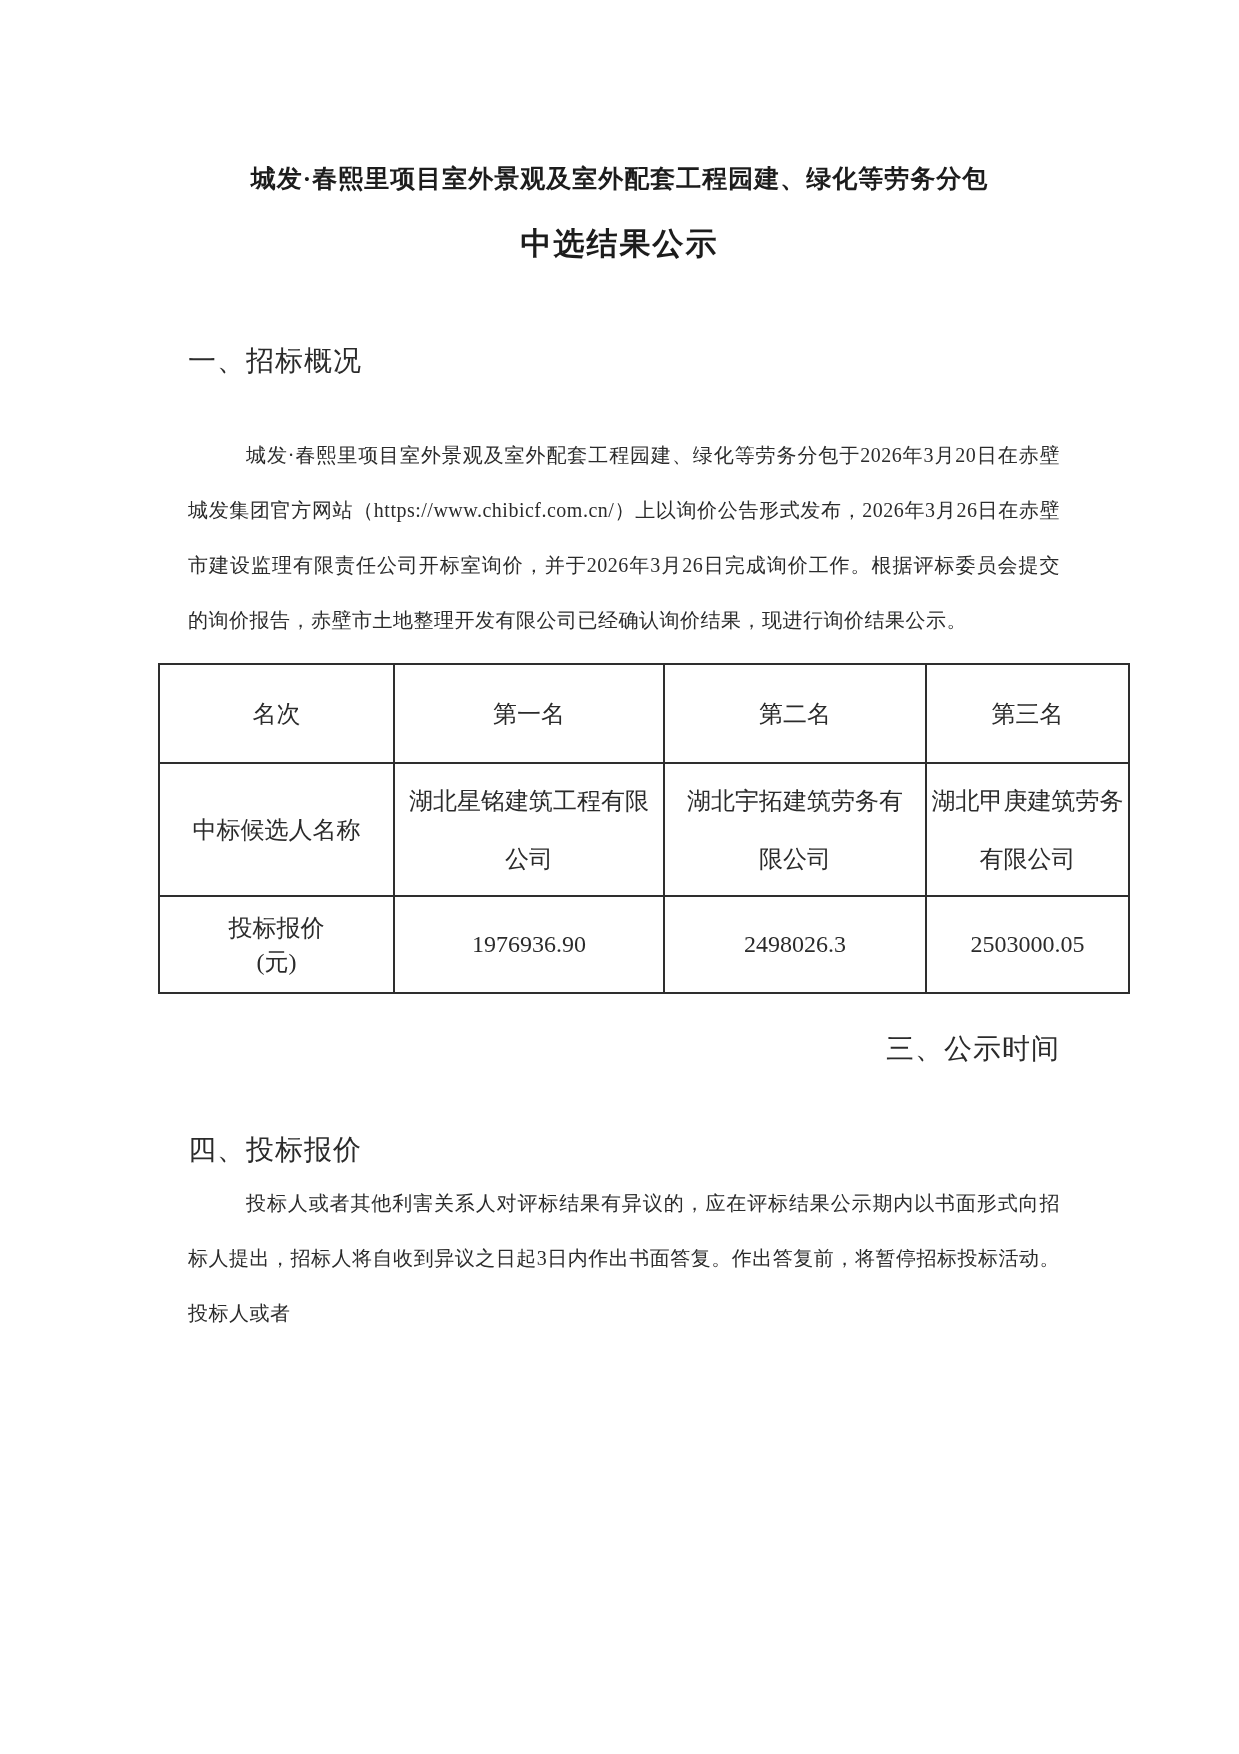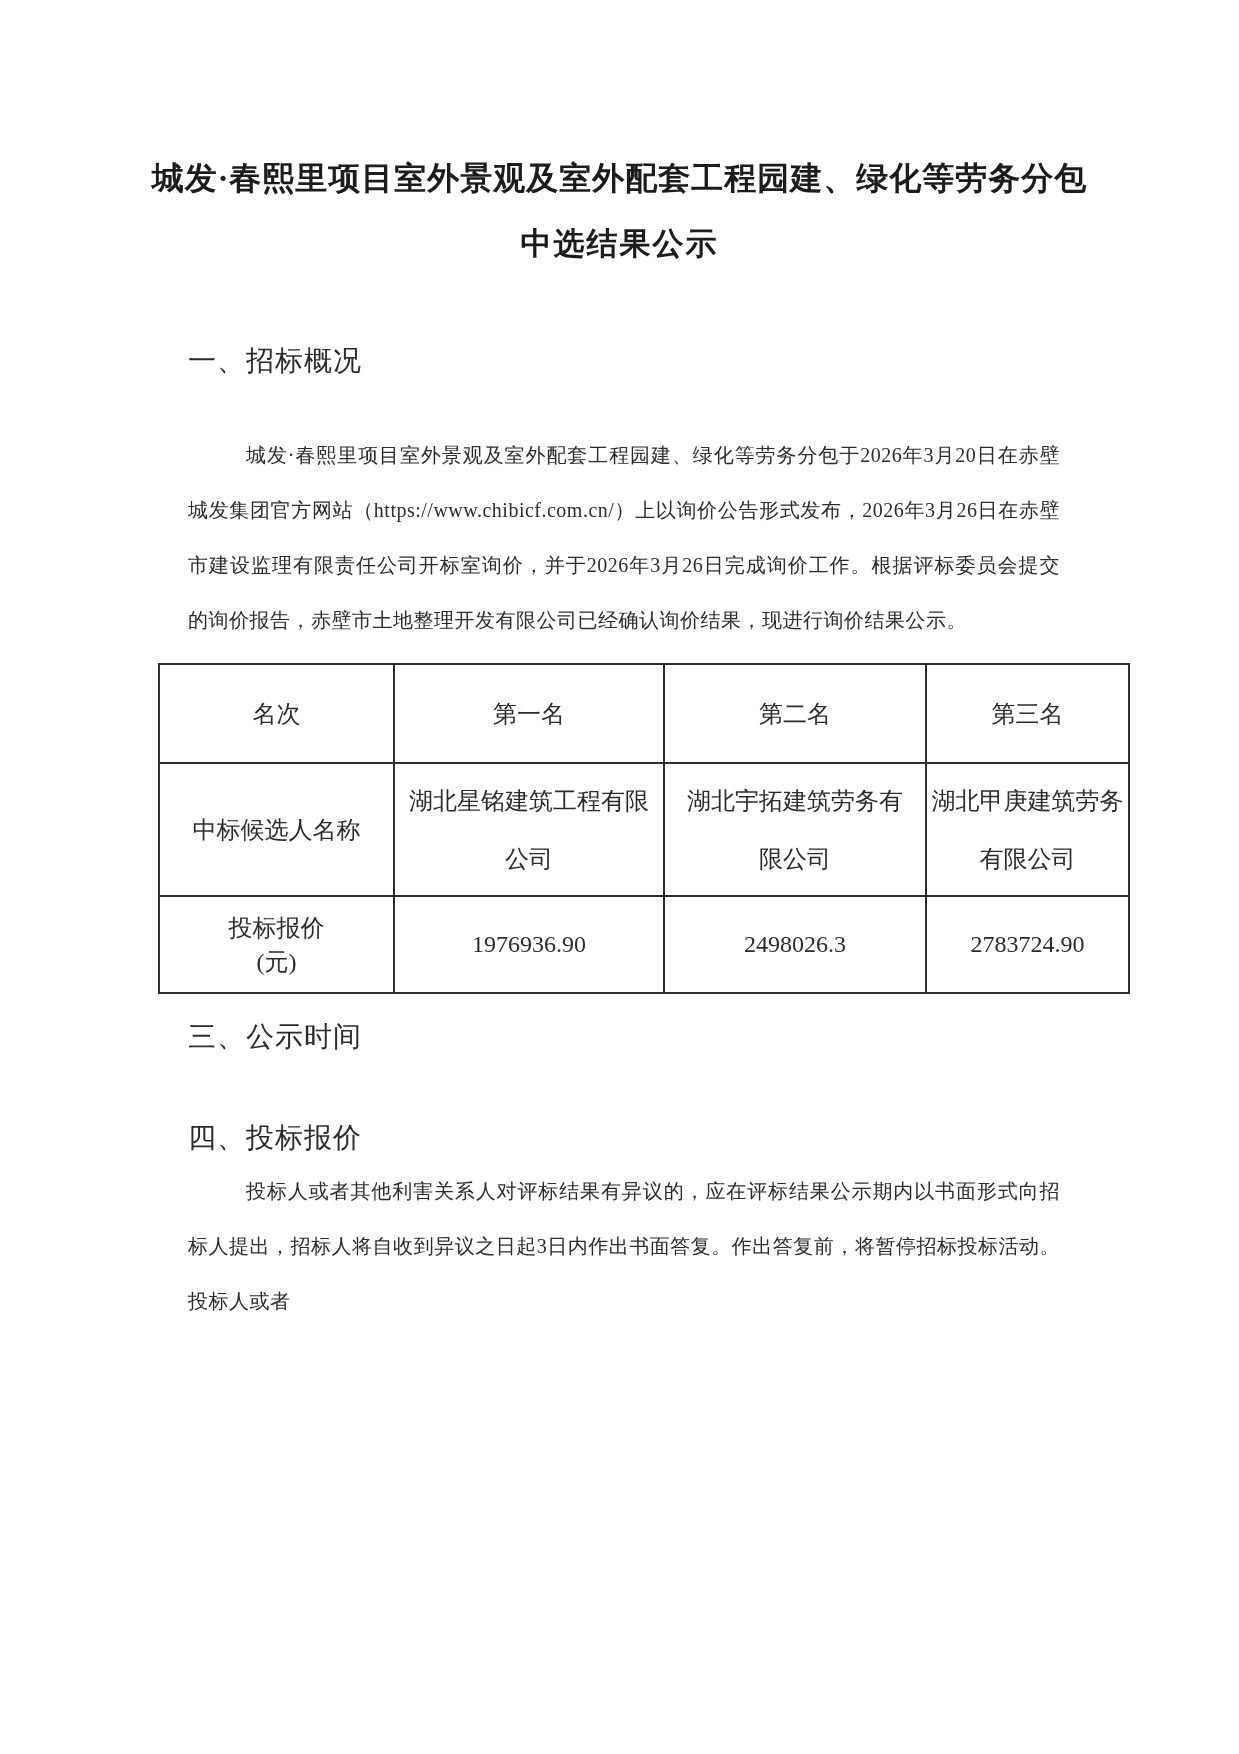--- a/index.html
+++ b/index.html
@@ -11,36 +11,36 @@
     overflow: hidden;
     font-family: "Liberation Serif", "DejaVu Serif", serif;
     color: #2b2b2b;
   }
   .title-block {
     padding-top: 146px;
     text-align: center;
     font-weight: bold;
     color: #1c1c1c;
   }
-  .title-line1 { font-size: 32px; line-height: 65px; letter-spacing: 1px; text-align: center; }
+  .title-line1 { font-size: 25px; line-height: 65px; letter-spacing: 1px; text-align: center; }
   .title-line2 { font-size: 31px; line-height: 65px; letter-spacing: 2px; }
   .content {
     padding: 0 179px 0 188px;
   }
   .sec-heading {
     font-size: 28px;
     line-height: 30px;
     font-weight: normal;
     margin: 0;
     color: #2b2b2b;
     letter-spacing: 1px;
   }
   .sec1 { margin-top: 70px; }
   .sec2 { margin-top: 50px; }
-  .sec3 { margin-top: 28px; }
+  .sec3 { margin-top: 40px; text-align: right; }
   .sec4 { margin-top: 71px; }
   .body-para {
     margin: 0;
     font-size: 20px;
     line-height: 55px;
     text-align: justify;
     text-indent: 58px;
     letter-spacing: 0.5px;
     color: #2b2b2b;
   }
@@ -107,21 +107,21 @@
           <td class="cell-pad-c3">湖北宇拓建筑劳务有限公司</td>
           <td class="cell-pad-c4">湖北甲庚建筑劳务有限公司</td>
         </tr>
         <tr class="row-price">
           <td>
             <span class="price-label-line">投标报价</span>
             <span class="price-label-line">(元)</span>
           </td>
           <td>1976936.90</td>
           <td>2498026.3</td>
-          <td>2783724.90</td>
+          <td>2503000.05</td>
         </tr>
       </tbody>
     </table>
 
     <h2 class="sec-heading sec3">三、公示时间</h2>
 
 
     <h2 class="sec-heading sec4">四、投标报价</h2>
 
     <p class="body-para p4">投标人或者其他利害关系人对评标结果有异议的，应在评标结果公示期内以书面形式向招标人提出，招标人将自收到异议之日起3日内作出书面答复。作出答复前，将暂停招标投标活动。　投标人或者</p>

